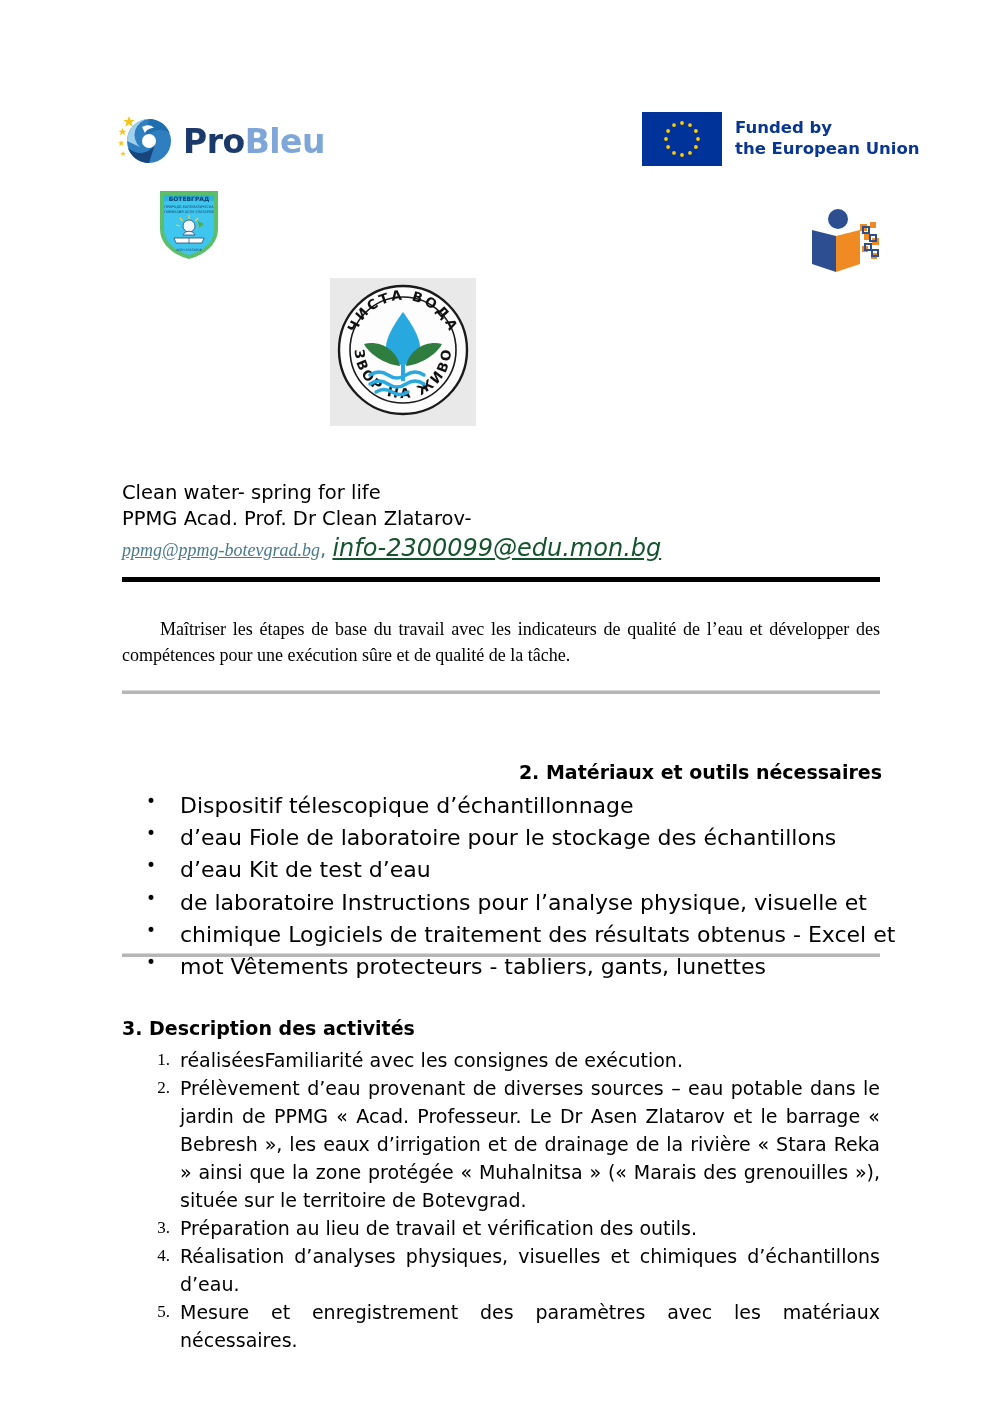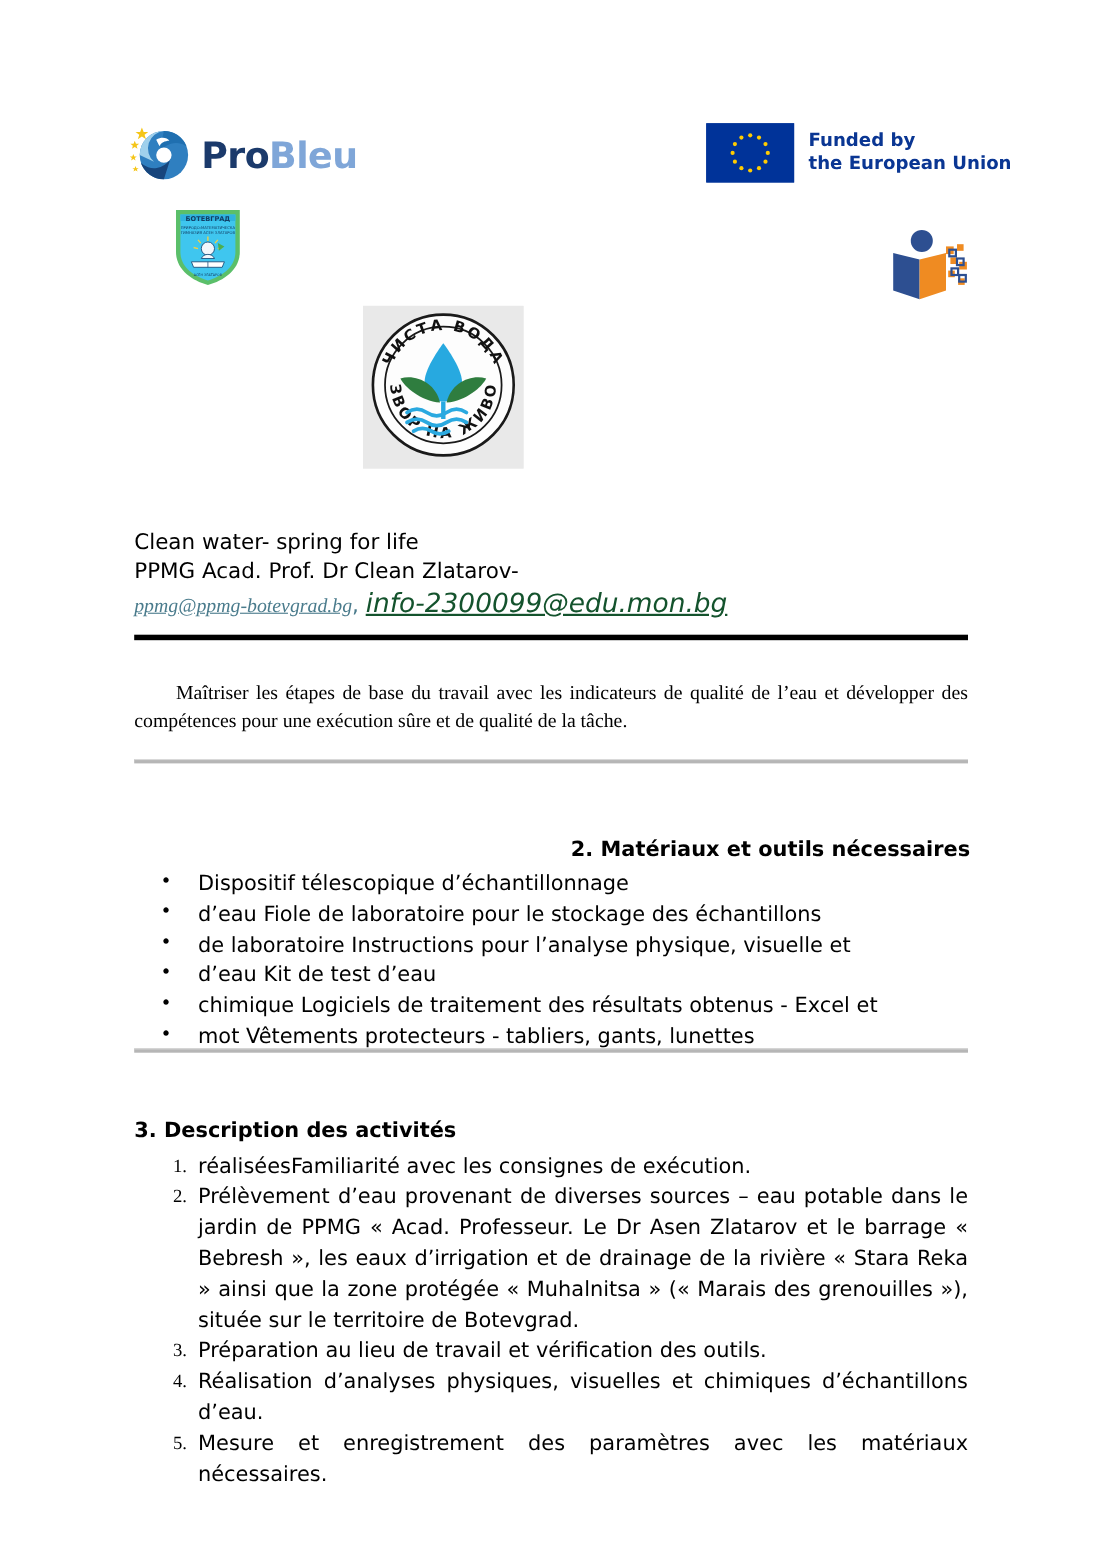--- a/index.html
+++ b/index.html
@@ -199,21 +199,21 @@
     left: 122px;
     top: 790px;
     width: 758px;
     margin: 0;
     padding: 0;
     list-style: none;
   }
   .bullet-list li {
     position: relative;
     padding-left: 58px;
-    font-size: 19px;
+    font-size: 22px;
     line-height: 1.465;
     font-family: "DejaVu Sans", sans-serif;
     white-space: nowrap;
   }
   .bullet-list li::before {
     content: "\2022";
     position: absolute;
     left: 24px;
     top: -1px;
     font-size: 17px;
@@ -389,22 +389,22 @@
 
   <p class="intro-para">Maîtriser les étapes de base du travail avec les indicateurs de qualité de l’eau et développer des compétences pour une exécution sûre et de qualité de la tâche.</p>
 
   <div class="rule-light r1"></div>
 
   <h2 class="section-heading s2">2. Matériaux et outils nécessaires</h2>
 
   <ul class="bullet-list">
     <li>Dispositif télescopique d’échantillonnage</li>
     <li>d’eau Fiole de laboratoire pour le stockage des échantillons</li>
+    <li>d’eau Kit de test d’eau</li>
     <li>de laboratoire Instructions pour l’analyse physique, visuelle et</li>
-    <li>d’eau Kit de test d’eau</li>
     <li>chimique Logiciels de traitement des résultats obtenus - Excel et</li>
     <li>mot Vêtements protecteurs - tabliers, gants, lunettes</li>
   </ul>
 
   <div class="rule-light r2"></div>
 
   <h2 class="section-heading s3">3. Description des activités</h2>
 
   <ol class="num-list">
     <li class="nojust">réaliséesFamiliarité avec les consignes de exécution.</li>

